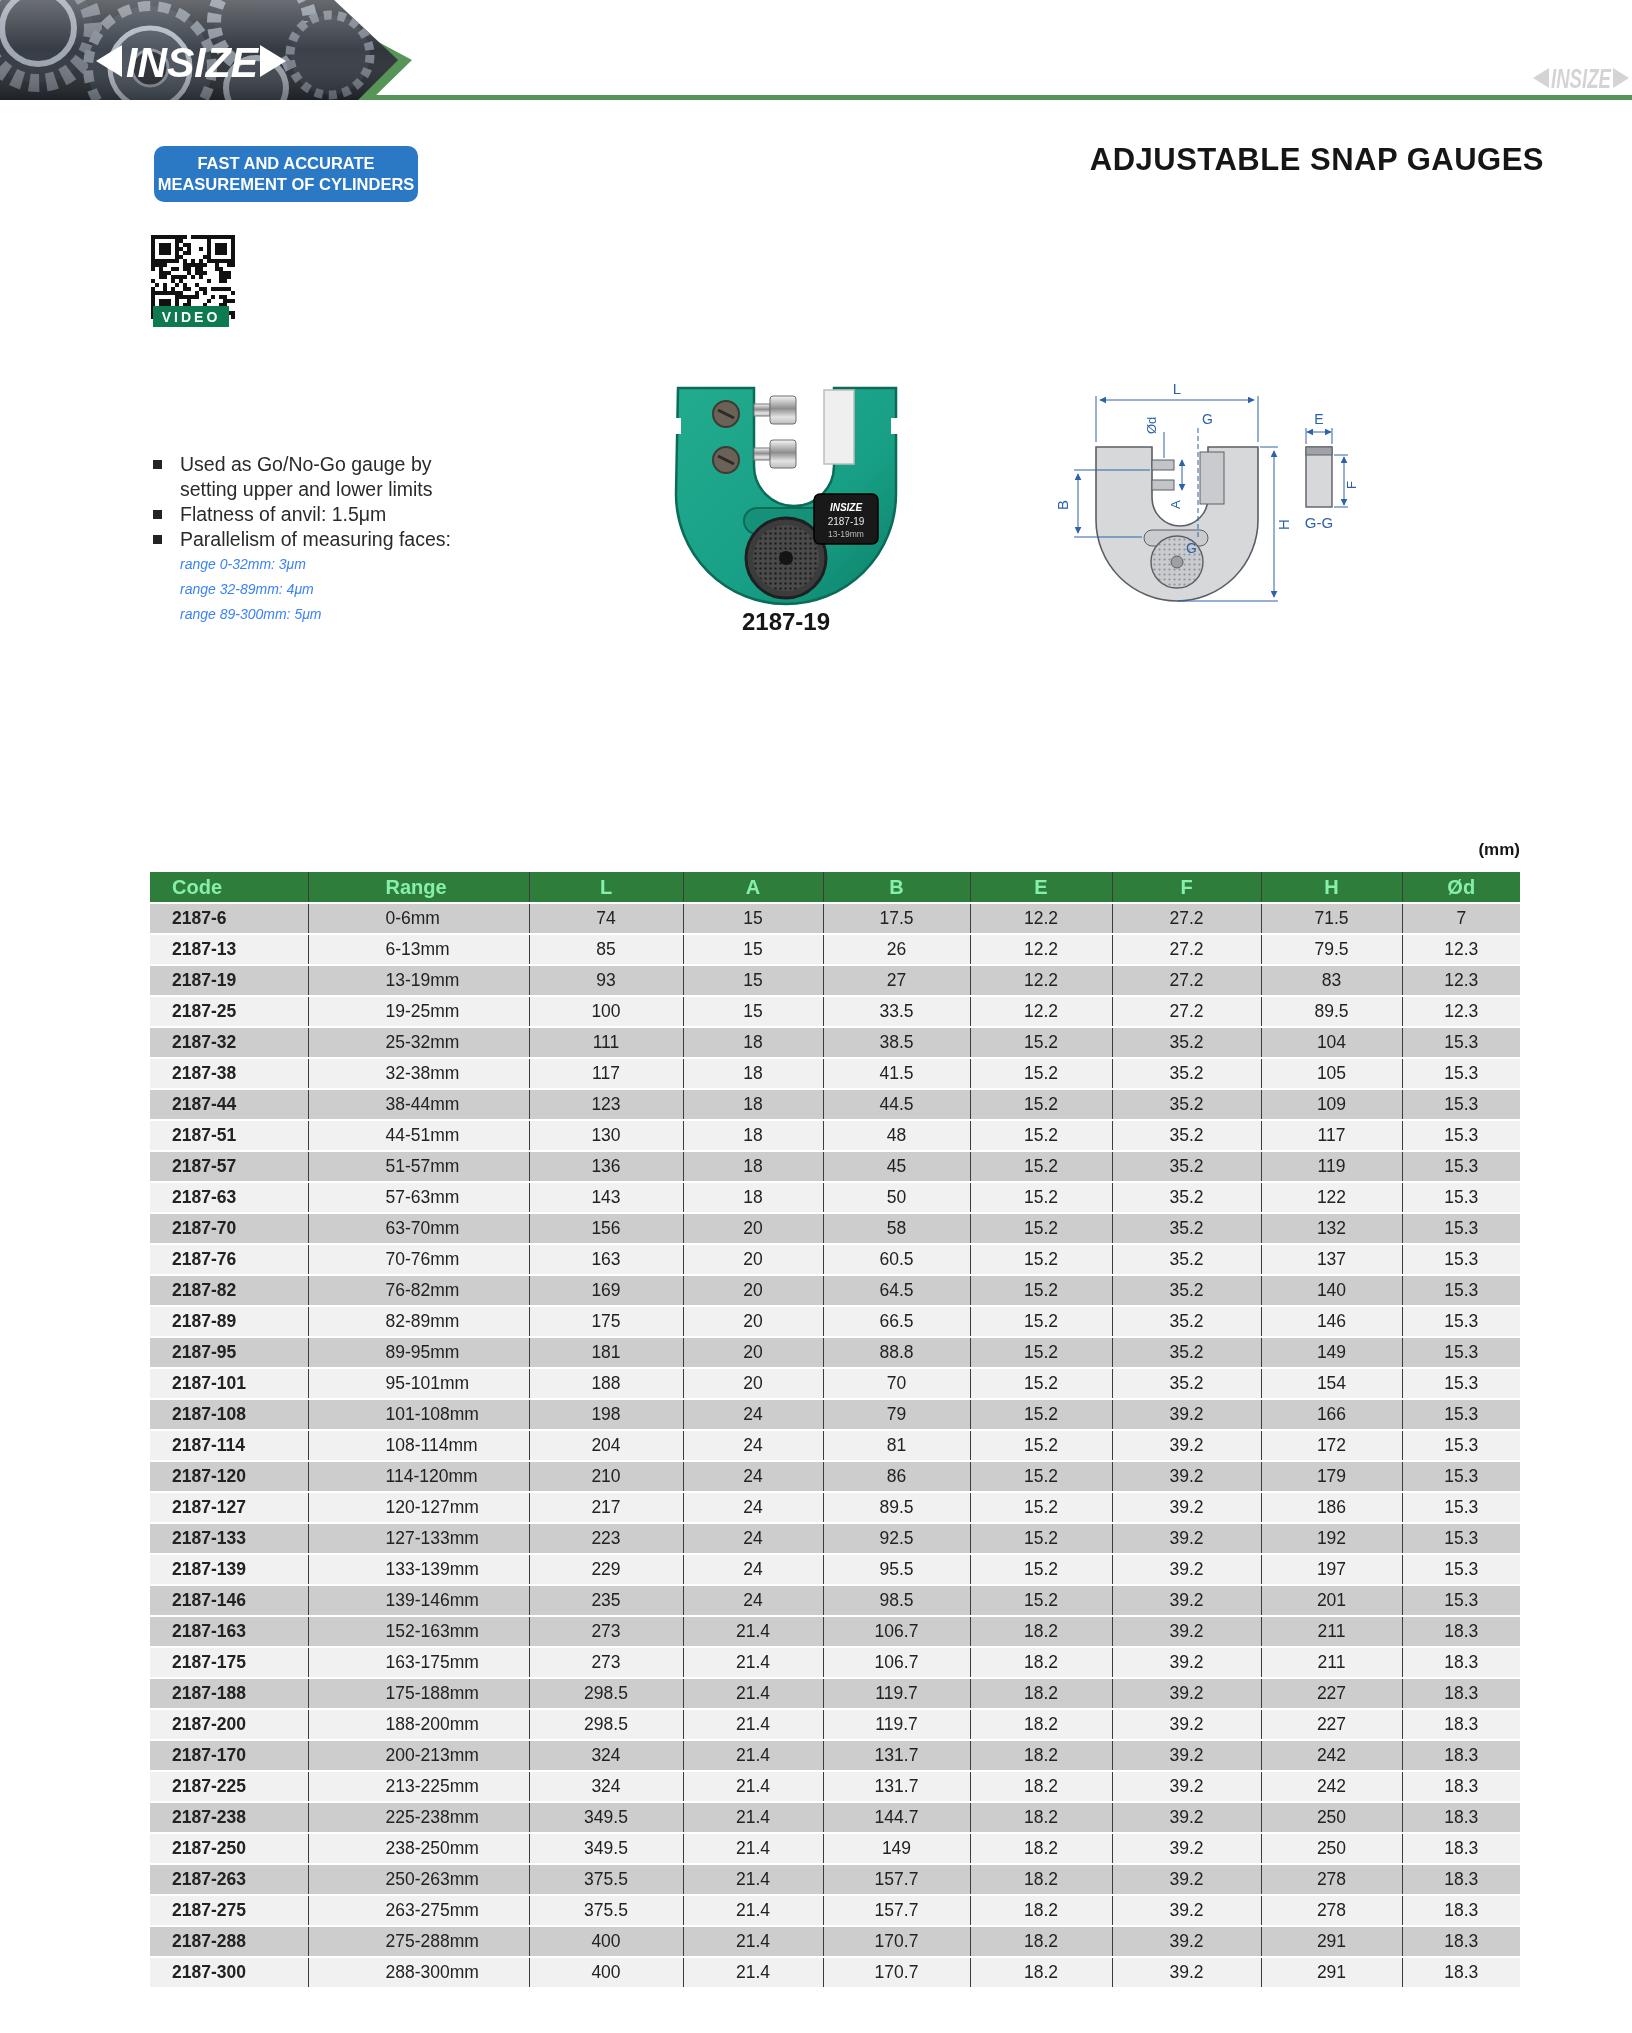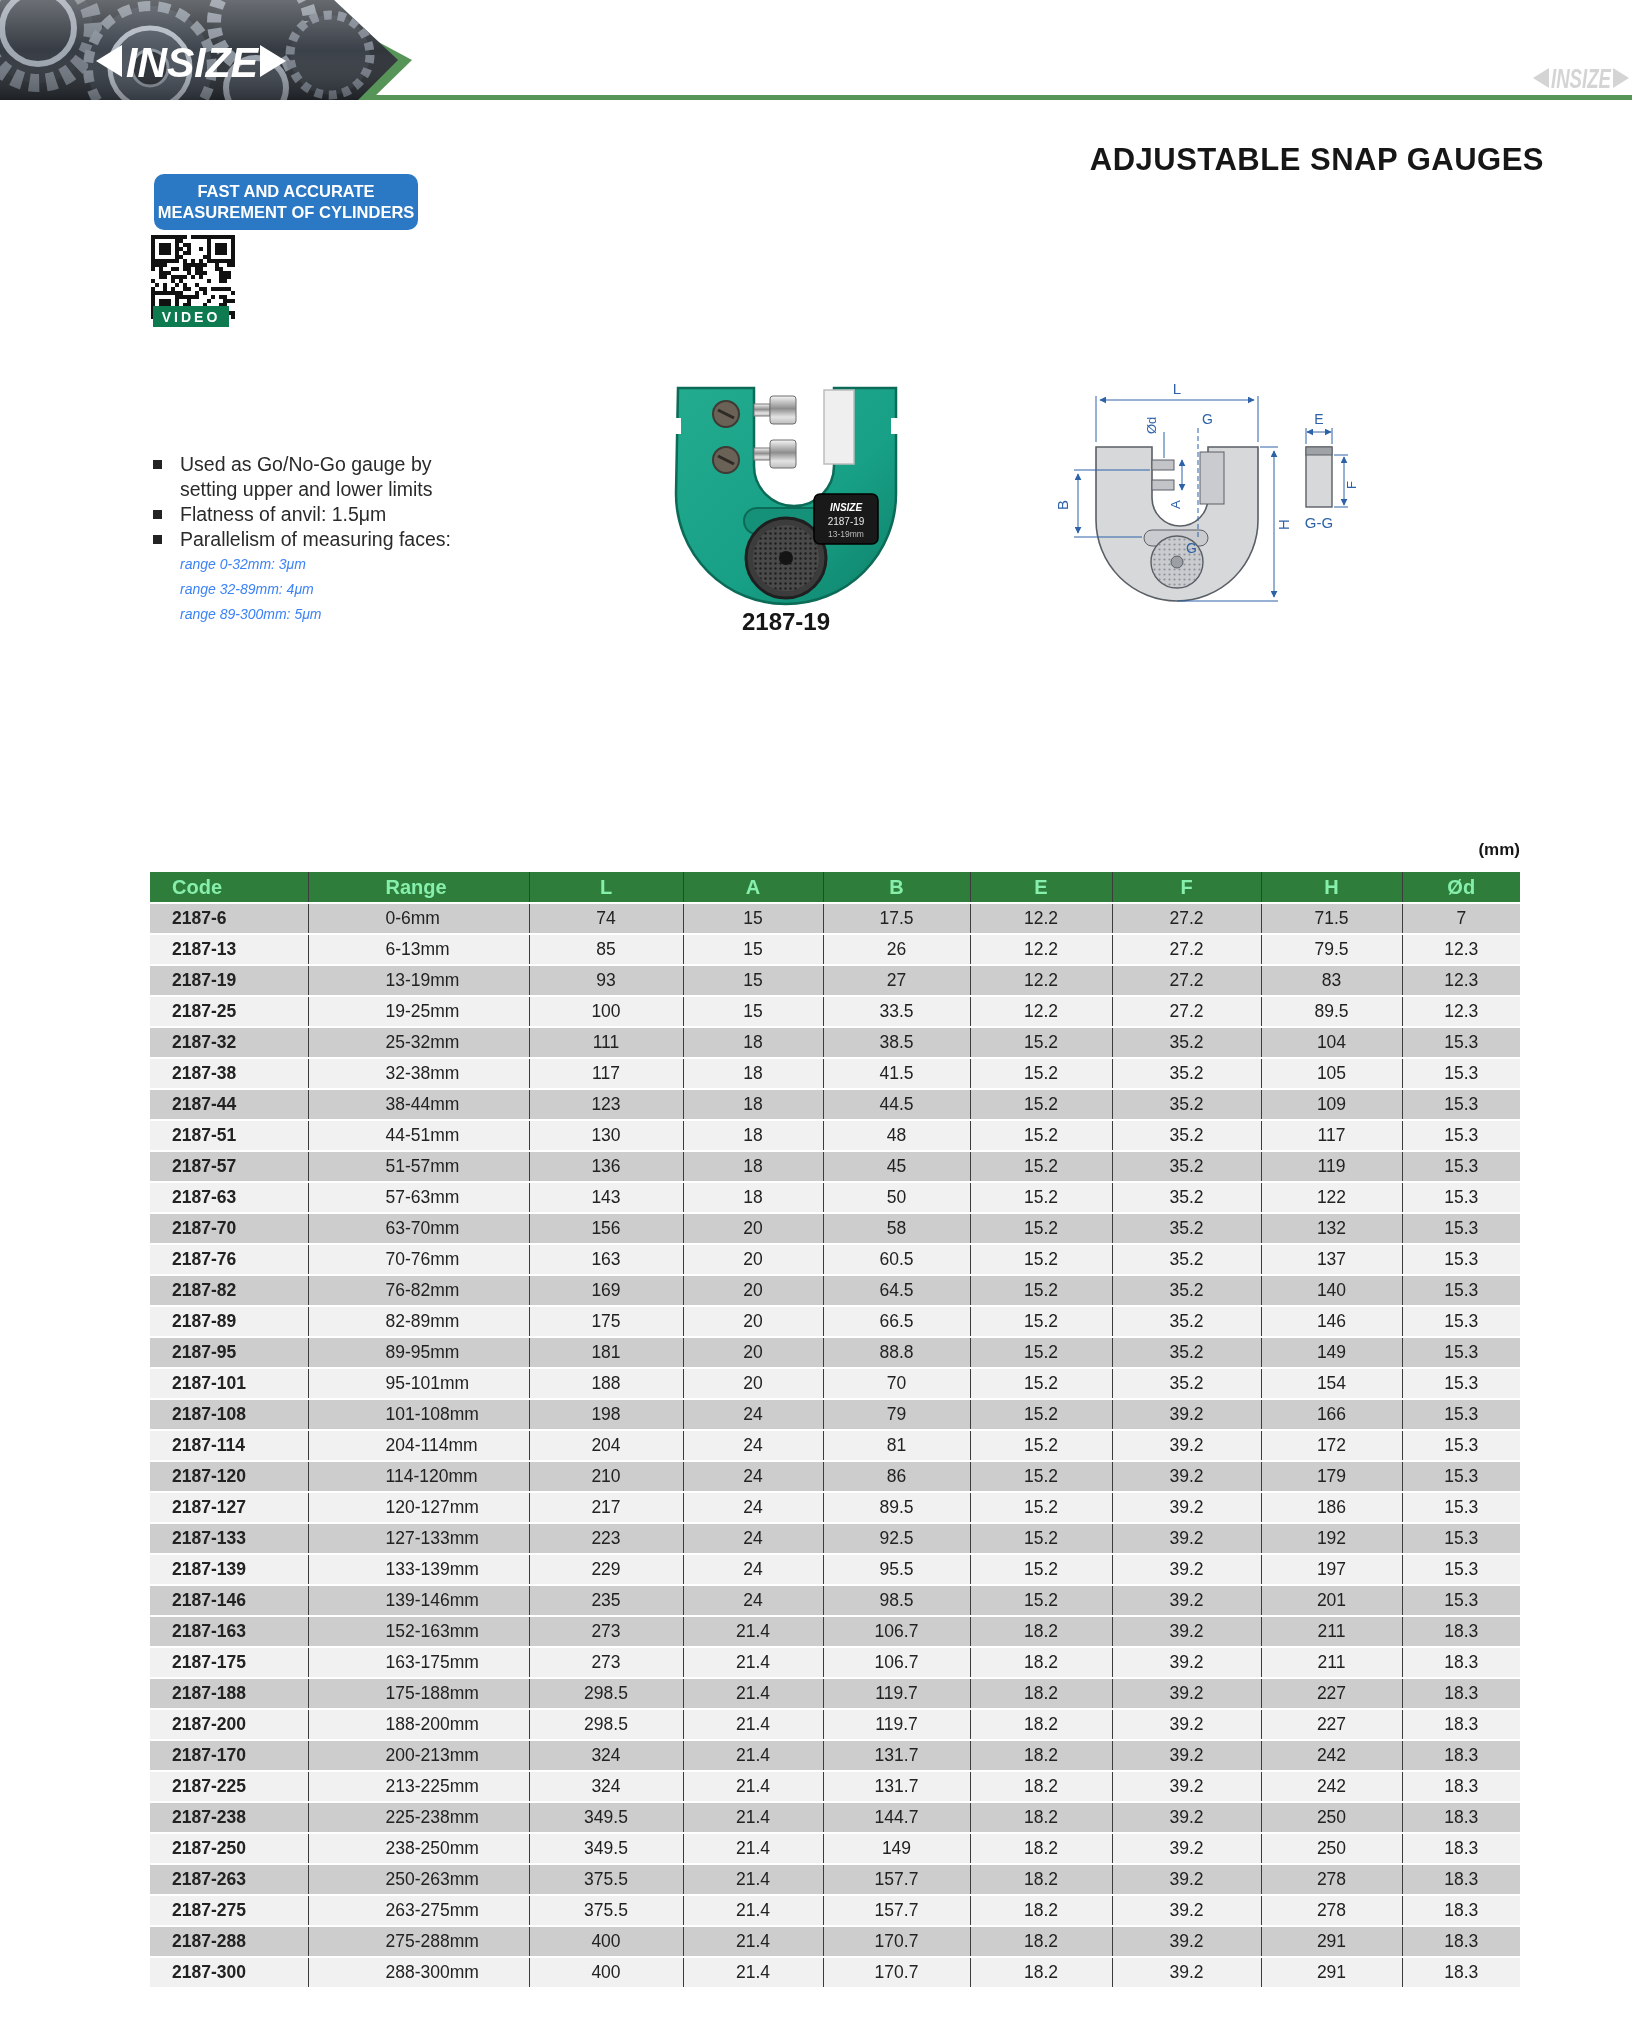--- a/index.html
+++ b/index.html
@@ -7,21 +7,21 @@
         font-family:"Liberation Sans","DejaVu Sans",sans-serif;color:#1c1c1c;}
 
   
   .banner{position:absolute;left:0;top:0;width:1632px;height:105px;}
 
   .page-title{position:absolute;top:142px;right:88px;font-size:31px;font-weight:bold;
               letter-spacing:.5px;color:#161616;white-space:nowrap;}
 
   .badge{position:absolute;left:154px;top:146px;width:264px;height:56px;border-radius:10px;
          background:#2b78c5;display:flex;flex-direction:column;align-items:center;justify-content:center;
-         color:#ffffff;font-weight:bold;font-size:16.5px;line-height:21px;text-align:center;margin-top:28px;}
+         color:#ffffff;font-weight:bold;font-size:16.5px;line-height:21px;text-align:center;}
 
   
   .qr-wrap{position:absolute;left:149px;top:233px;width:88px;height:94px;}
   .qr-wrap svg{display:block;}
   .video-bar{position:absolute;left:4px;bottom:0;width:76px;height:21px;background:#0d7a50;
              color:#fff;font-weight:bold;font-size:14px;letter-spacing:3px;display:flex;
              align-items:center;justify-content:center;}
 
   
   .features{position:absolute;left:150px;top:452px;width:302px;}
@@ -579,21 +579,21 @@
           <td>198</td>
           <td>24</td>
           <td>79</td>
           <td>15.2</td>
           <td>39.2</td>
           <td>166</td>
           <td>15.3</td>
         </tr>
         <tr class="light">
           <td>2187-114</td>
-          <td>204-114mm</td>
+          <td>108-114mm</td>
           <td>204</td>
           <td>24</td>
           <td>81</td>
           <td>15.2</td>
           <td>39.2</td>
           <td>172</td>
           <td>15.3</td>
         </tr>
         <tr class="dark">
           <td>2187-120</td>

